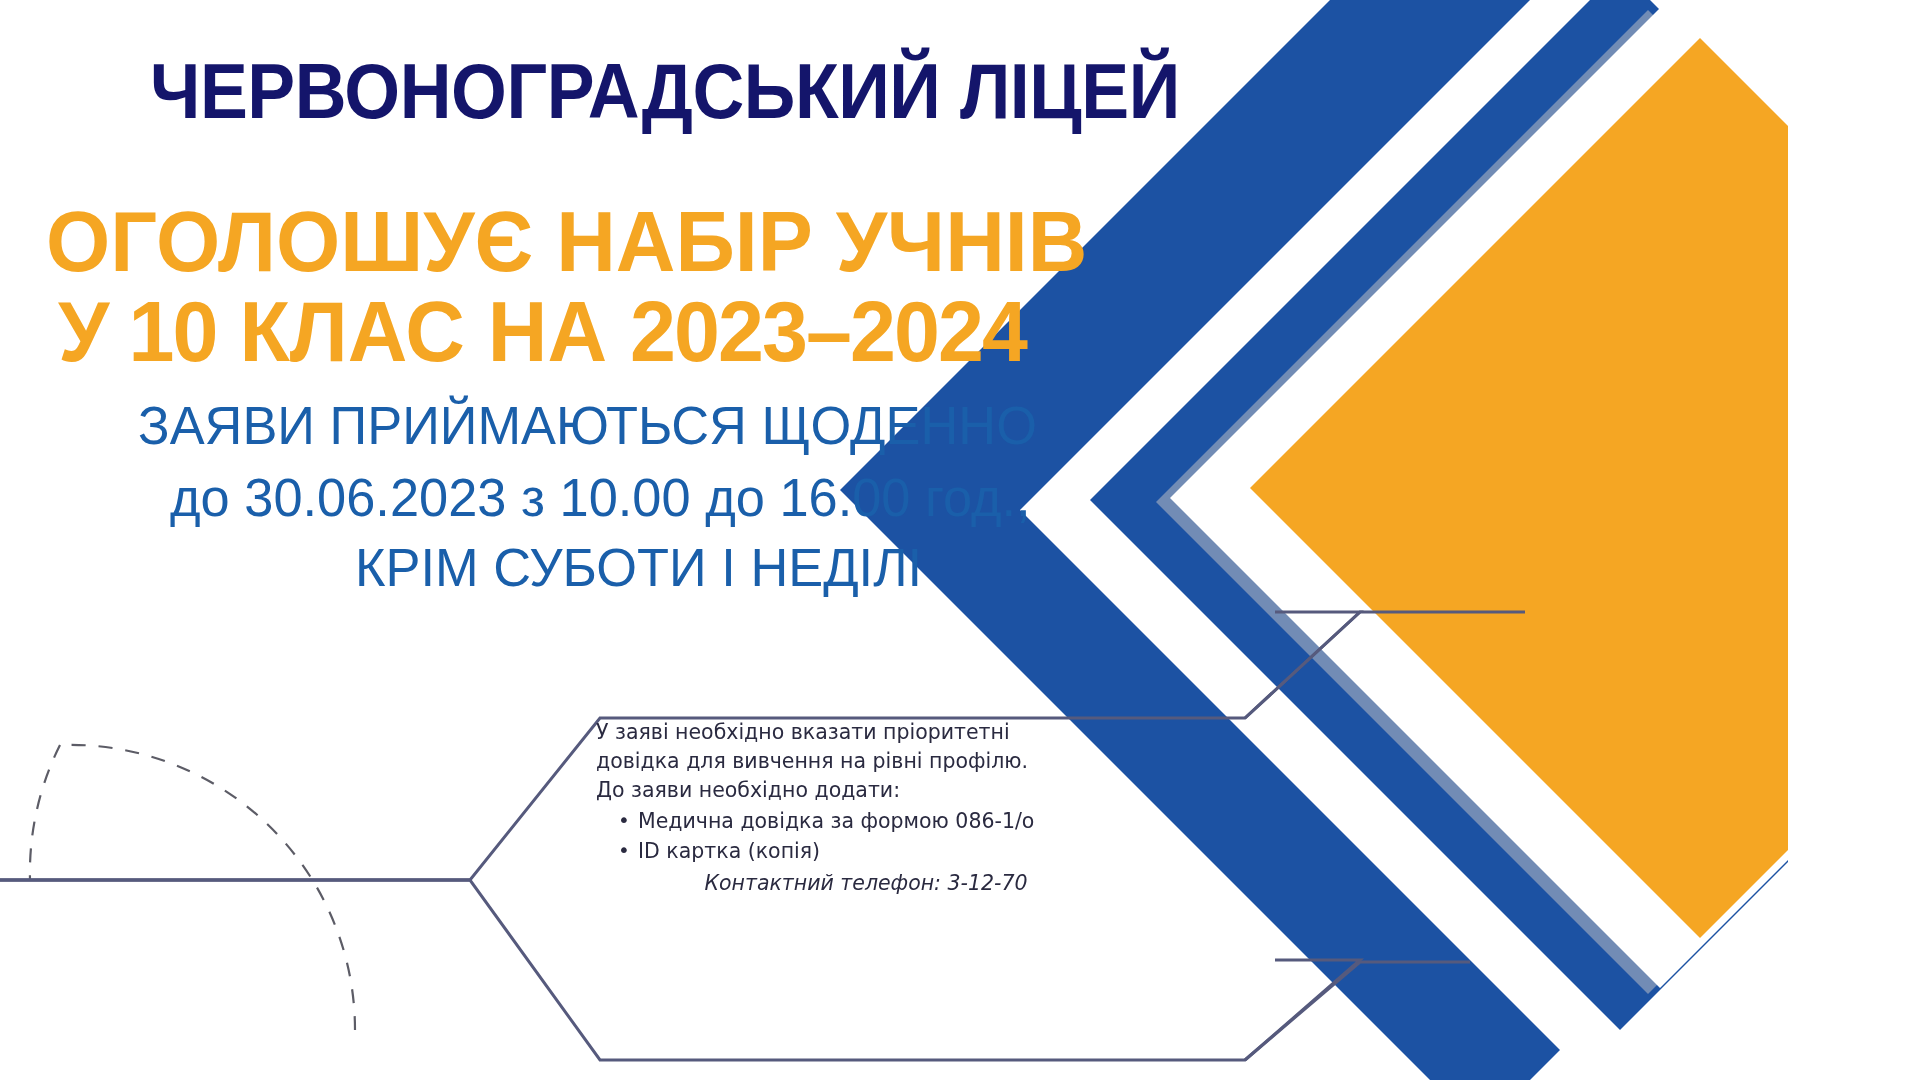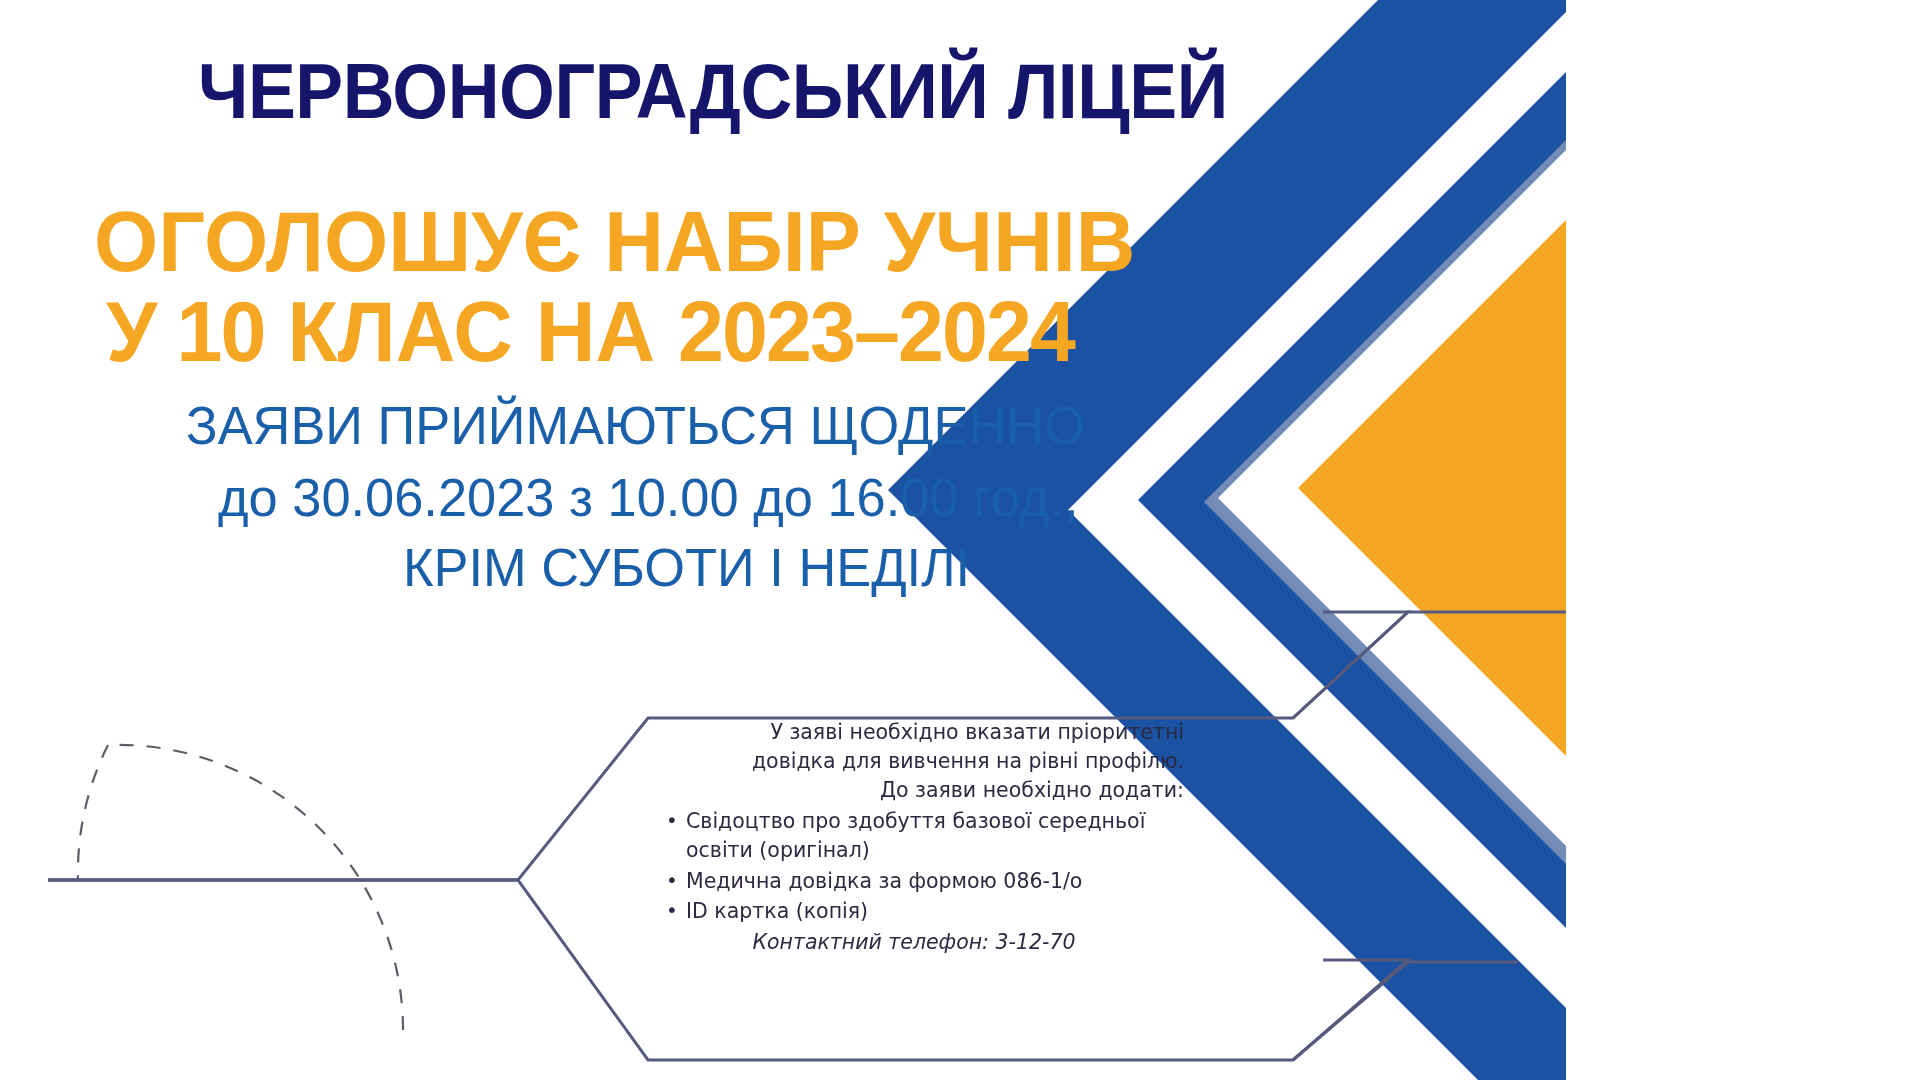--- a/index.html
+++ b/index.html
@@ -2,26 +2,25 @@
 <html><head>
 <meta charset="utf-8">
 <style>
   html, body {
     margin: 0;
     padding: 0;
     background: #ffffff;
   }
   #poster {
     position: relative;
-    width: 1518px;
+    width: 1788px;
     height: 1080px;
     overflow: hidden;
     background: #ffffff;
     font-family: "Liberation Sans", "DejaVu Sans", sans-serif;
-    margin-left: 48px;
   }
 
   
   .deco-layer {
     position: absolute;
     inset: 0;
     pointer-events: none;
   }
 
   
@@ -128,21 +127,21 @@
     left: 596px;
     top: 718px;
     width: 540px;
     z-index: 6;
     color: #2a2a40;
     font-family: "DejaVu Sans", "Liberation Sans", sans-serif;
     font-size: 20.5px;
     line-height: 1.42;
   }
   .info-intro {
-    text-align: right;
+    text-align: left;
     margin: 0 0 0 0;
   }
   .info-intro p { margin: 0; }
 
   .info-list {
     list-style: none;
     margin: 2px 0 0 0;
     padding: 0 0 0 22px;
   }
   .info-list li {
@@ -241,21 +240,20 @@
   </div>
 
   <div class="info-panel">
     <div class="info-intro">
       <p>У заяві необхідно вказати пріоритетні</p>
       <p>довідка для вивчення на рівні профілю.</p>
       <p>До заяви необхідно додати:</p>
     </div>
 
     <ul class="info-list">
-      <li>Свідоцтво про здобуття базової середньої освіти (оригінал)</li>
       <li>Медична довідка за формою 086-1/о</li>
       <li>ID картка (копія)</li>
     </ul>
 
     <div class="info-contact">Контактний телефон: 3-12-70</div>
   </div>
 
 </div>
 
 </body></html>

